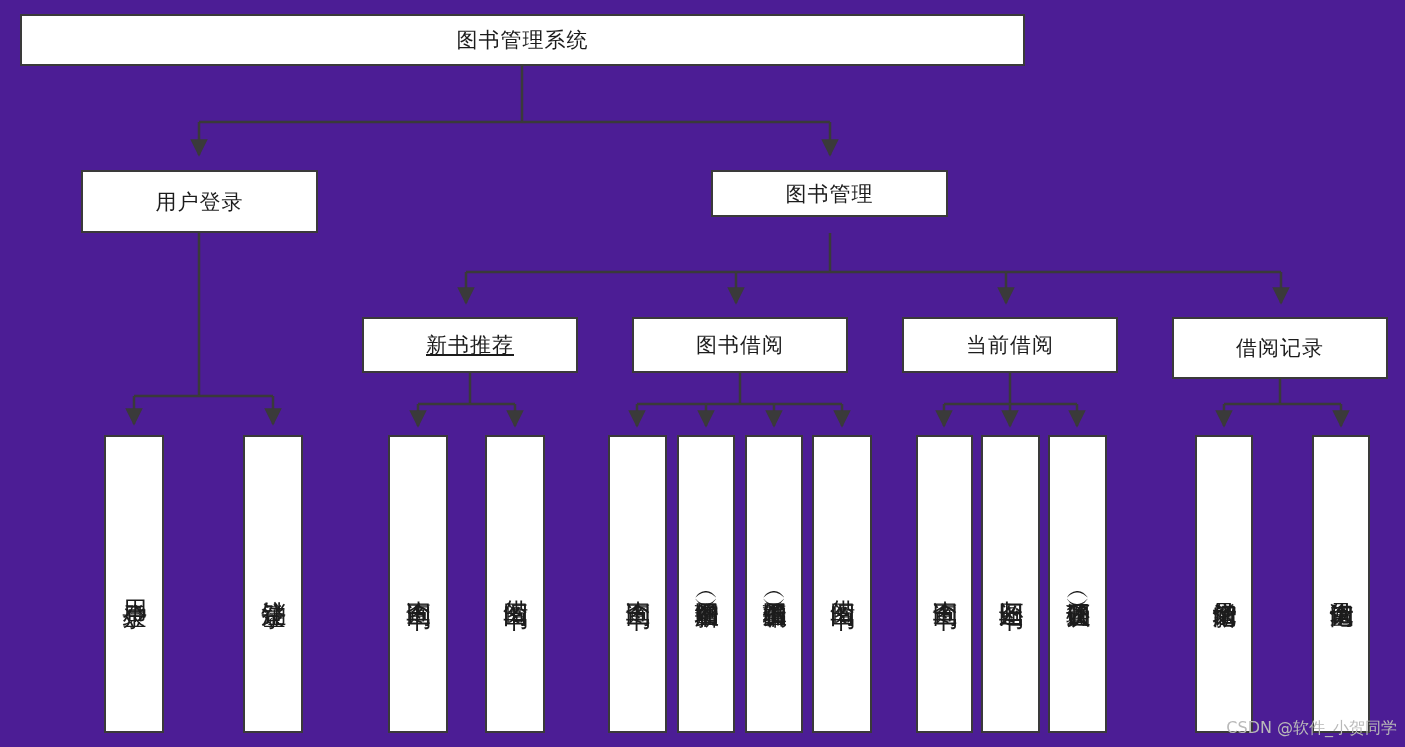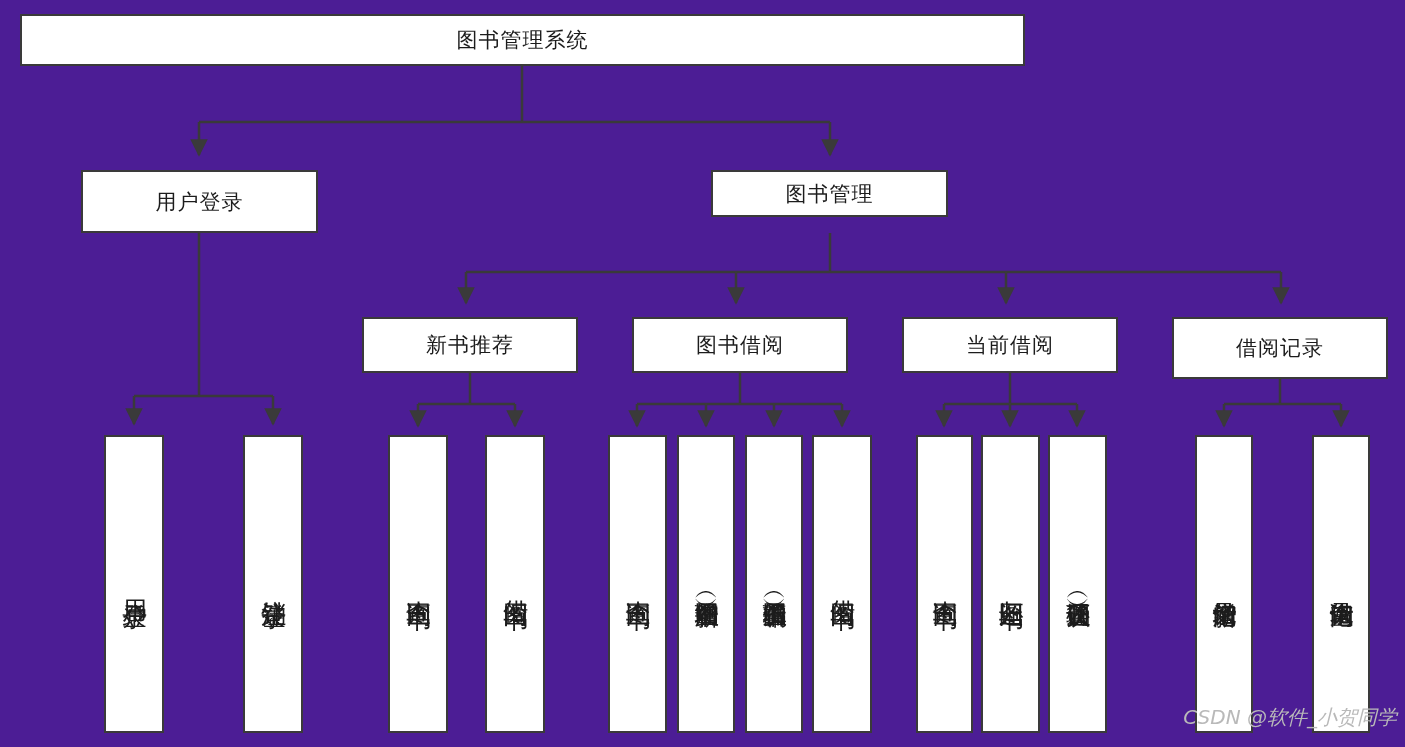--- a/index.html
+++ b/index.html
@@ -51,26 +51,25 @@
     padding-bottom: 4px;
     text-align: center;
   }
   .node-v.tight {
     font-size: 24px;
     letter-spacing: 0px;
   }
   .watermark {
     position: absolute;
     right: 8px;
-    bottom: 16px;
-    font-size: 20px;
+    bottom: 8px;
+    font-size: 16px;
     color: #b9b9b9;
     white-space: nowrap;
     z-index: 5;
-    font-style: italic;
   }
 </style>
 </head>
 <body>
 
 <div id="canvas" style="background: #4c1d95;">
 
   <svg id="wires" viewBox="0 0 1405 747" width="1405" height="747" xmlns="http://www.w3.org/2000/svg">
     <defs>
       <marker id="arrow" viewBox="0 0 10 10" refX="9" refY="5" markerWidth="7" markerHeight="7" orient="auto-start-reverse">
@@ -125,21 +124,21 @@
     <span>图书管理系统</span>
   </div>
 
   <div class="node node-h" style="left: 81px; top: 170px; width: 237px; height: 63px; border-color: rgb(58, 58, 58); background: rgb(255, 255, 255); color: rgb(28, 28, 28);">
     <span>用户登录</span>
   </div>
   <div class="node node-h" style="left: 711px; top: 170px; width: 237px; height: 47px; border-color: rgb(58, 58, 58); background: rgb(255, 255, 255); color: rgb(28, 28, 28);">
     <span>图书管理</span>
   </div>
 
-  <div class="node node-h" style="left: 362px; top: 317px; width: 216px; height: 56px; border-color: rgb(58, 58, 58); background: rgb(255, 255, 255); color: rgb(28, 28, 28);">
+  <div class="node node-h" style="left: 362px; top: 317px; width: 216px; height: 56px; border-color: rgb(58, 58, 58); background: rgb(255, 255, 255); color: rgb(28, 28, 28); text-decoration: underline;">
     <span>新书推荐</span>
   </div>
   <div class="node node-h" style="left: 632px; top: 317px; width: 216px; height: 56px; border-color: rgb(58, 58, 58); background: rgb(255, 255, 255); color: rgb(28, 28, 28);">
     <span>图书借阅</span>
   </div>
   <div class="node node-h" style="left: 902px; top: 317px; width: 216px; height: 56px; border-color: rgb(58, 58, 58); background: rgb(255, 255, 255); color: rgb(28, 28, 28);">
     <span>当前借阅</span>
   </div>
   <div class="node node-h" style="left: 1172px; top: 317px; width: 216px; height: 62px; border-color: rgb(58, 58, 58); background: rgb(255, 255, 255); color: rgb(28, 28, 28);">
     <span>借阅记录</span>

